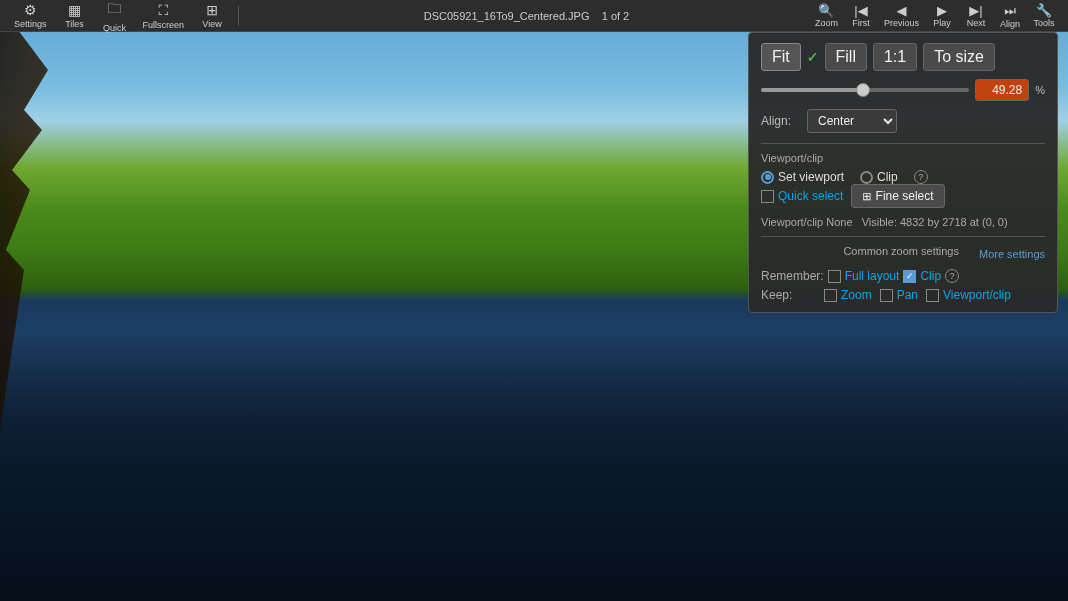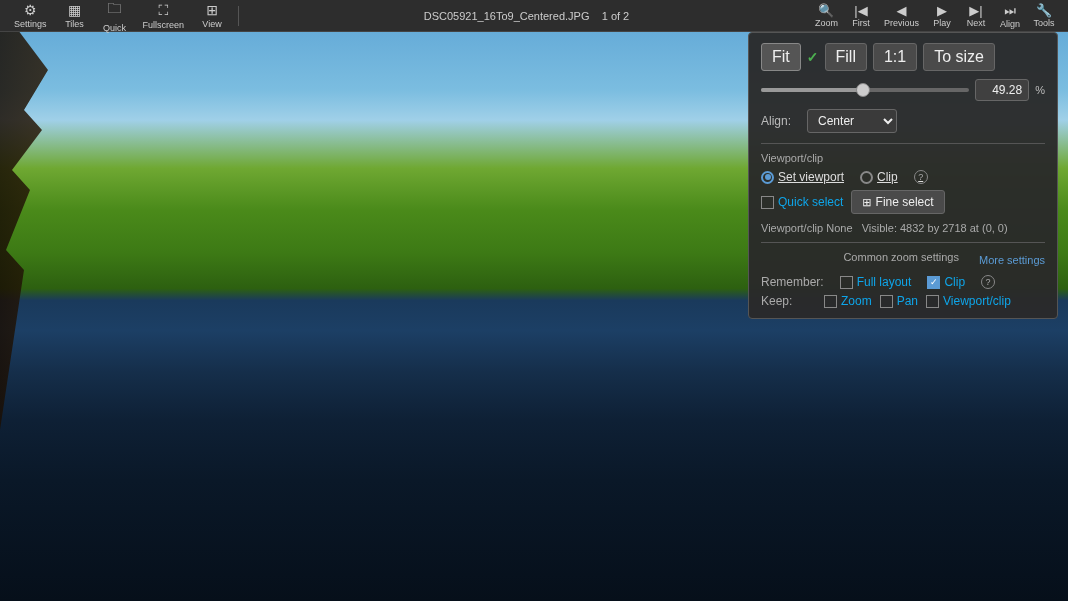--- a/index.html
+++ b/index.html
@@ -185,21 +185,21 @@
       background: #ccc;
       border-radius: 50%;
       top: -5px;
       left: 49%;
       transform: translateX(-50%);
       cursor: pointer;
       border: 1px solid #888;
     }
 
     .zoom-value-box {
-      background: #404040;
+      background: #c2410c;
       border: 1px solid #666;
       color: #eee;
       padding: 3px 6px;
       border-radius: 3px;
       font-size: 12px;
       width: 54px;
       text-align: right;
     }
 
     .pct-label {
@@ -233,22 +233,21 @@
     .section-label {
       font-size: 11px;
       color: #aaa;
       margin-bottom: 6px;
     }
 
     .radio-row {
       display: flex;
       align-items: center;
       gap: 16px;
-      margin-bottom: 6px;
-      text-decoration: underline;
+      margin-bottom: 0;
     }
 
     .radio-item {
       display: flex;
       align-items: center;
       gap: 4px;
       cursor: pointer;
     }
 
     .radio-circle {
@@ -371,21 +370,21 @@
       color: #5b9bd5;
       font-size: 11px;
       cursor: pointer;
       text-decoration: none;
       padding-left: 20px;
     }
 
     .remember-row {
       display: flex;
       align-items: center;
-      gap: 16px;
+      gap: 4px;
       margin-bottom: 5px;
     }
 
     .keep-row {
       display: flex;
       align-items: center;
       gap: 8px;
     }
 
     .row-label {

